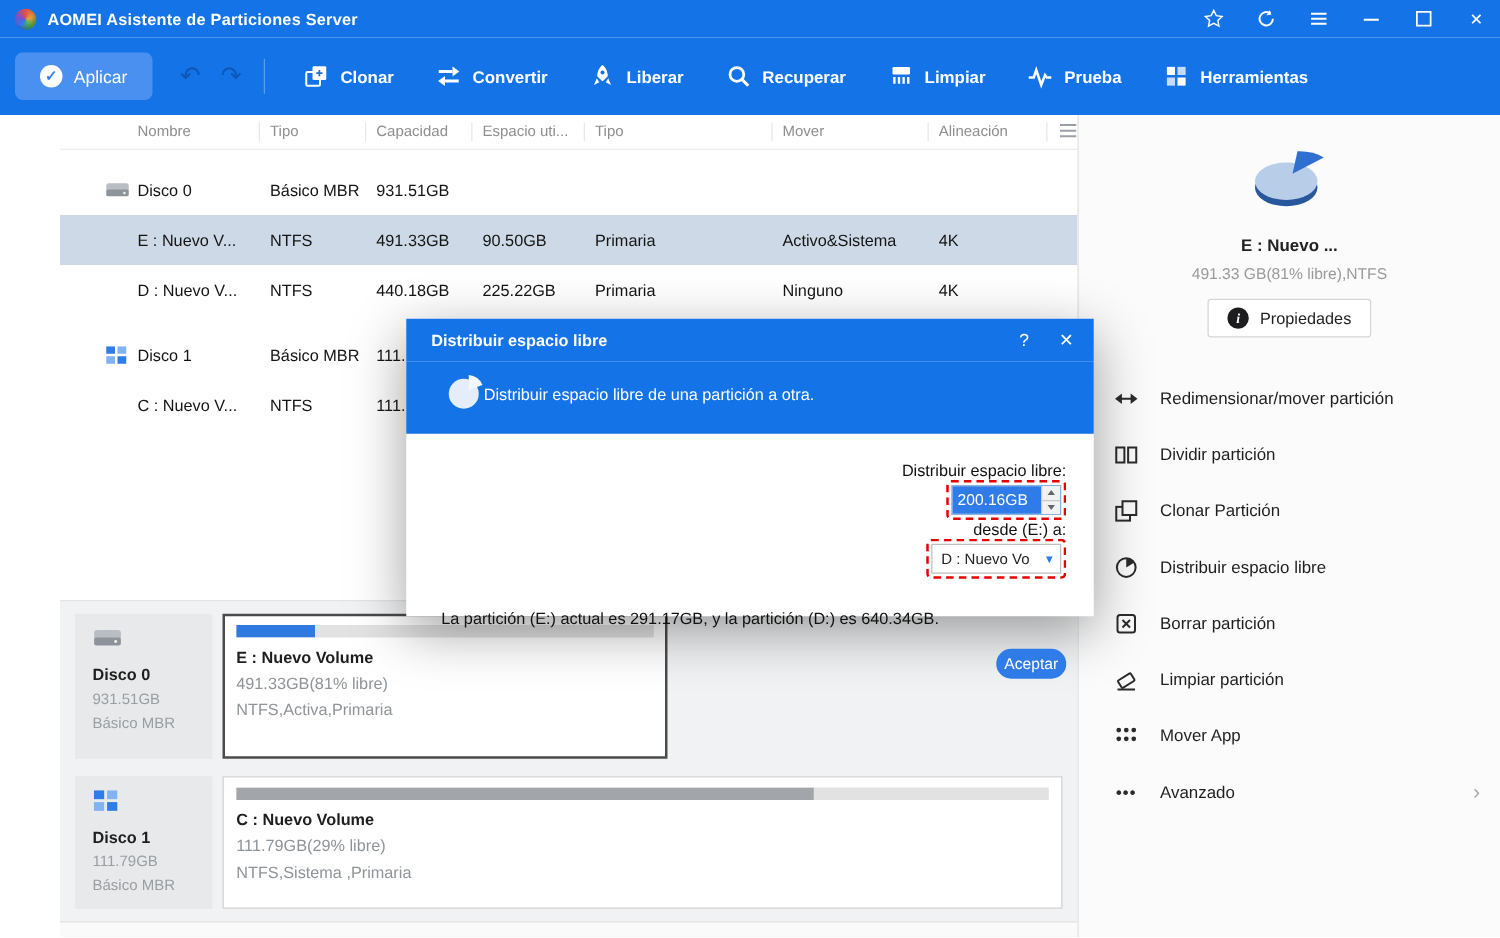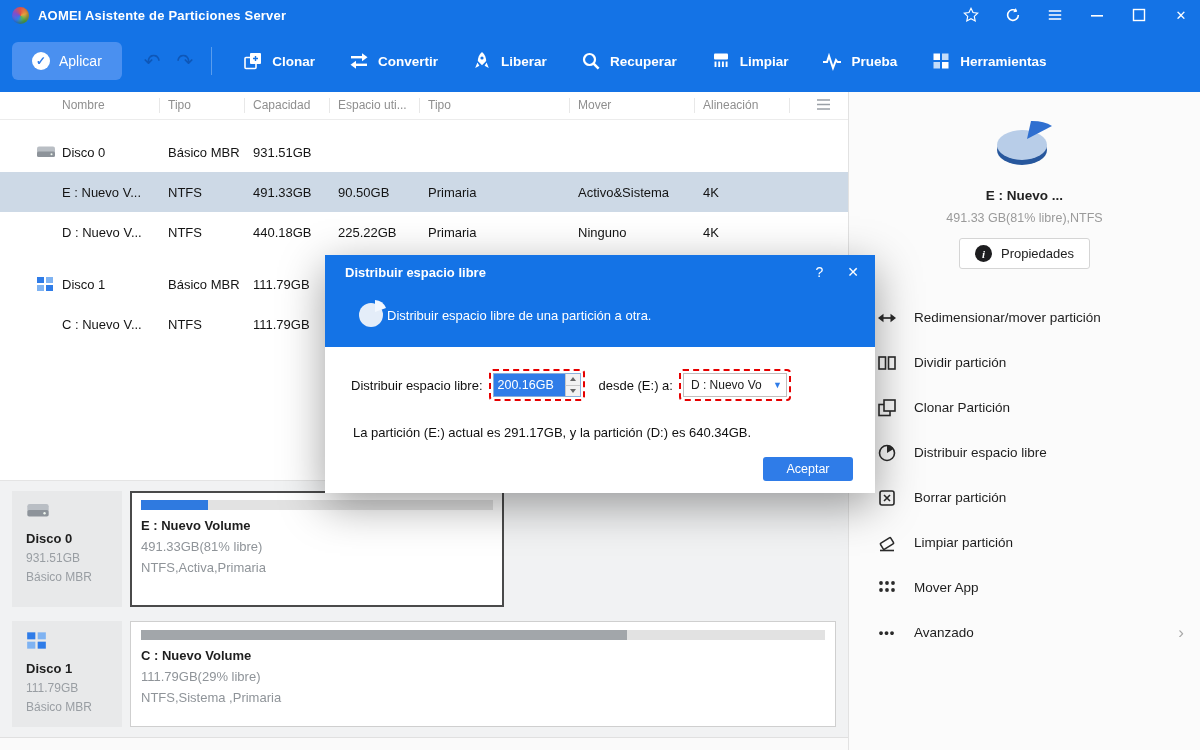--- a/index.html
+++ b/index.html
@@ -20,21 +20,21 @@
   .toolbar { height:62px; background:#1473e6; display:flex; align-items:center; padding:0 12px; }
   .apply-btn { display:flex; align-items:center; gap:9px; background:#4a90f0; border:none; border-radius:6px; color:#fff; font-size:14px; height:38px; padding:0 20px; cursor:pointer; }
   .check-circle { width:18px; height:18px; border-radius:50%; background:#fff; color:#2f7ce8; font-size:12px; font-weight:bold; display:flex; align-items:center; justify-content:center; }
   .undo-redo { display:flex; align-items:center; gap:16px; margin-left:22px; }
   .ur { font-size:20px; color:#0e57b8; cursor:pointer; line-height:1; }
   .toolbar-sep { width:1px; height:28px; background:rgba(255,255,255,.3); margin:0 14px 0 18px; }
   .tool-btn { display:flex; align-items:center; gap:9px; color:#fff; font-size:13.5px; font-weight:bold; background:transparent; border:none; height:40px; padding:0 17px; cursor:pointer; }
   .tool-btn svg { display:block; }
 
   
-  .content { display:flex; height:658px; }
+  .content { display:flex; height:658px;margin-left:48px; }
   .left { width:848px; position:relative; background:#fff; }
   .sidebar { width:352px; border-left:1px solid #e2e2e2; background:#fbfbfb; position:relative; }
 
   
   .tgrid { display:grid; grid-template-columns:160px 85px 85px 90px 150px 125px 95px 1fr; align-items:center; }
   .table-header { height:28px; color:#8f8f8f; font-size:12px; border-bottom:1px solid #ececec; background:#fff; }
   .th { padding-left:8px; border-right:1px solid #e8e8e8; height:15px; line-height:15px; white-space:nowrap; overflow:hidden; }
   .th.first { padding-left:62px; }
   .th.last { border-right:none; display:flex; justify-content:center; }
   .list-ico { color:#9aa0a6; }
@@ -80,35 +80,35 @@
   .ellipsis-ico { font-size:13px; letter-spacing:1px; color:#2b2b2b; font-weight:bold; }
 
   
   .dialog { position:absolute; left:325px; top:255px; width:550px; height:238px; background:#fff; z-index:20; box-shadow:0 12px 42px rgba(0,0,0,.38); }
   .dlg-header { height:34px; background:#1473e6; display:flex; align-items:center; padding:0 16px 0 20px; color:#fff; }
   .dlg-title { font-size:13px; font-weight:bold; }
   .dlg-hbtns { margin-left:auto; display:flex; align-items:center; gap:24px; }
   .dlg-help, .dlg-close { color:#fff; font-size:14px; cursor:pointer; line-height:1; }
   .dlg-banner { height:58px; background:#1473e6; display:flex; align-items:center; padding:0 20px 6px 32px; color:#fff; font-size:13px; }
   .dlg-body { padding:22px 22px 0 26px; }
-  .dlg-row1 { display:flex; align-items:center; font-size:13px; color:#111; }
+  .dlg-row1 { display:flex; align-items:flex-end; font-size:13px; color:#111;flex-direction:column; }
   .red-wrap { border:2px dashed #e60000; border-radius:4px; padding:2px; margin-left:6px; }
   .spin-input { display:flex; border:1px solid #8ab0dc; height:24px; width:88px; background:#fff; cursor:text; }
   .spin-val { flex:1; background:#2f7ce8; color:#fff; font-size:12.5px; display:flex; align-items:center; padding:0 4px; white-space:nowrap; overflow:hidden; }
   .spinner { width:15px; border-left:1px solid #c8c8c8; display:flex; flex-direction:column; }
   .spin-btn { flex:1; display:flex; align-items:center; justify-content:center; background:#f2f2f2; cursor:pointer; }
   .spin-btn + .spin-btn { border-top:1px solid #c8c8c8; }
   .tri-up { width:0; height:0; border-left:3.5px solid transparent; border-right:3.5px solid transparent; border-bottom:4.5px solid #666; }
   .tri-down { width:0; height:0; border-left:3.5px solid transparent; border-right:3.5px solid transparent; border-top:4.5px solid #666; }
   .from-label { margin-left:14px; }
   .select-box { display:flex; align-items:center; border:1px solid #bfbfbf; height:24px; width:104px; padding-left:7px; font-size:12px; color:#222; background:#fff; cursor:pointer; }
   .sel-arrow { margin-left:auto; width:17px; text-align:center; color:#2f7ce8; font-size:9px; }
   .dlg-row2 { margin-top:24px; font-size:13px; color:#111; padding-left:2px; }
   .dlg-row3 { display:flex; justify-content:flex-end; margin-top:17px; }
-  .ok-btn { width:90px; height:24px; background:#2f7ce8; color:#fff; border:none; border-radius:3px; font-size:12.5px; cursor:pointer; }
+  .ok-btn { width:56px; height:24px; background:#2f7ce8; color:#fff; border:none; border-radius:12px; font-size:12.5px; cursor:pointer; }
 </style>
 </head>
 <body>
 
 <div class="app">
 
   <div class="titlebar">
     <div class="logo"></div>
     <span class="tb-title">AOMEI Asistente de Particiones Server</span>
     <div class="tb-right">

